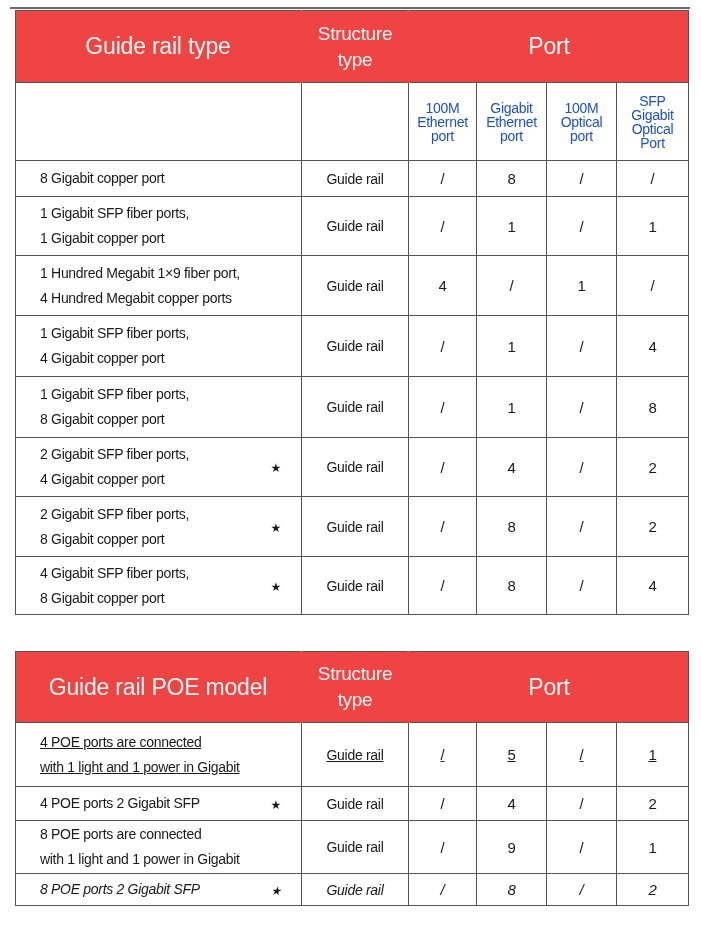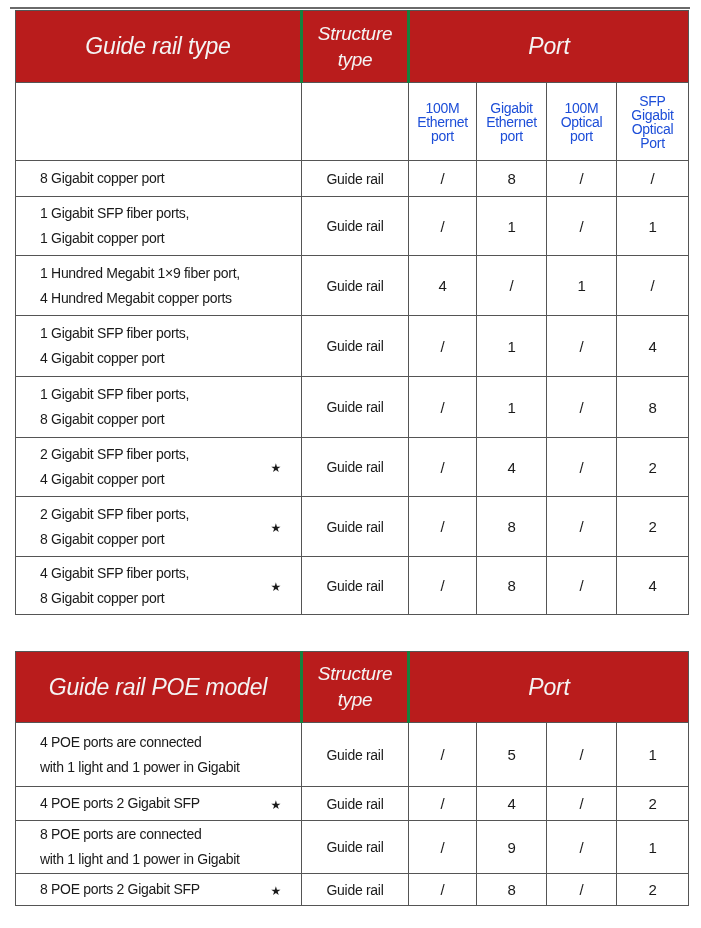--- a/index.html
+++ b/index.html
@@ -2,24 +2,24 @@
 <html><head>
 <meta charset="utf-8">
 <style>
   html, body { margin:0; padding:0; background:#ffffff; }
   body { width:701px; height:928px; position:relative; overflow:hidden; font-family:"Liberation Sans", sans-serif; color:#1a1a1a; }
   .topline { position:absolute; left:10px; top:7px; width:680px; height:2px; background:#6a6a6a; }
   table { position:absolute; left:15px; border-collapse:collapse; table-layout:fixed; }
   #t1 { top:10px; width:673px; }
   #t2 { top:651px; width:673px; }
   td, th { border:1.5px solid #555; padding:0; text-align:center; vertical-align:middle; font-size:14px; letter-spacing:-0.3px; }
-  th.dark { background:#b91c1c; color:#f4f4f4; font-weight:normal;font-style:italic; }
+  th.dark { background:#ef4444; color:#f4f4f4; font-weight:normal; }
   th.big { font-size:23px; letter-spacing:-0.2px; }
   th.mid { font-size:19px; line-height:26px; }
-  th.sep { border-left:3px solid #15803d; }
+  th.sep { border-left:3px solid #ef4444; }
   .sub th { background:#fff; font-weight:normal; font-size:14px; line-height:14px; color:#1d4ed8; }
   .sub .blank { border-bottom:none; }
   td.desc { text-align:left; padding-left:24px; font-size:14px; line-height:25px; position:relative; }
   td.desc .star { position:absolute; right:20px; top:50%; transform:translateY(-45%); font-size:12px; }
   td.val { font-size:15px; }
 </style>
 </head>
 <body>
 
 <div class="topline"></div>
@@ -164,21 +164,21 @@
   <thead>
     <tr style="height:71px">
       <th class="dark big">Guide rail POE model</th>
       <th class="dark mid sep">
           <div style="width:80px;margin:0 auto">Structure type</div>
         </th>
       <th class="dark big sep" colspan="4">Port</th>
     </tr>
   </thead>
   <tbody id="t2-body">
-      <tr style="height: 64px;">
+      <tr style="height: 64px; text-decoration: underline;">
         <td class="desc">
           <div>4 POE ports are connected</div>
           <div>with 1 light and 1 power in Gigabit</div>
         </td>
         <td>Guide rail</td>
         <td class="val">/</td>
         <td class="val">5</td>
         <td class="val">/</td>
         <td class="val">1</td>
       </tr>
@@ -197,21 +197,21 @@
         <td class="desc">
           <div>8 POE ports are connected</div>
           <div>with 1 light and 1 power in Gigabit</div>
         </td>
         <td>Guide rail</td>
         <td class="val">/</td>
         <td class="val">9</td>
         <td class="val">/</td>
         <td class="val">1</td>
       </tr>
-      <tr style="height: 32px;">
+      <tr style="height: 32px; font-style: italic;">
         <td class="desc">
           <div>8 POE ports 2 Gigabit SFP</div>
           <span class="star">★</span>
         </td>
         <td>Guide rail</td>
         <td class="val">/</td>
         <td class="val">8</td>
         <td class="val">/</td>
         <td class="val">2</td>
       </tr>

